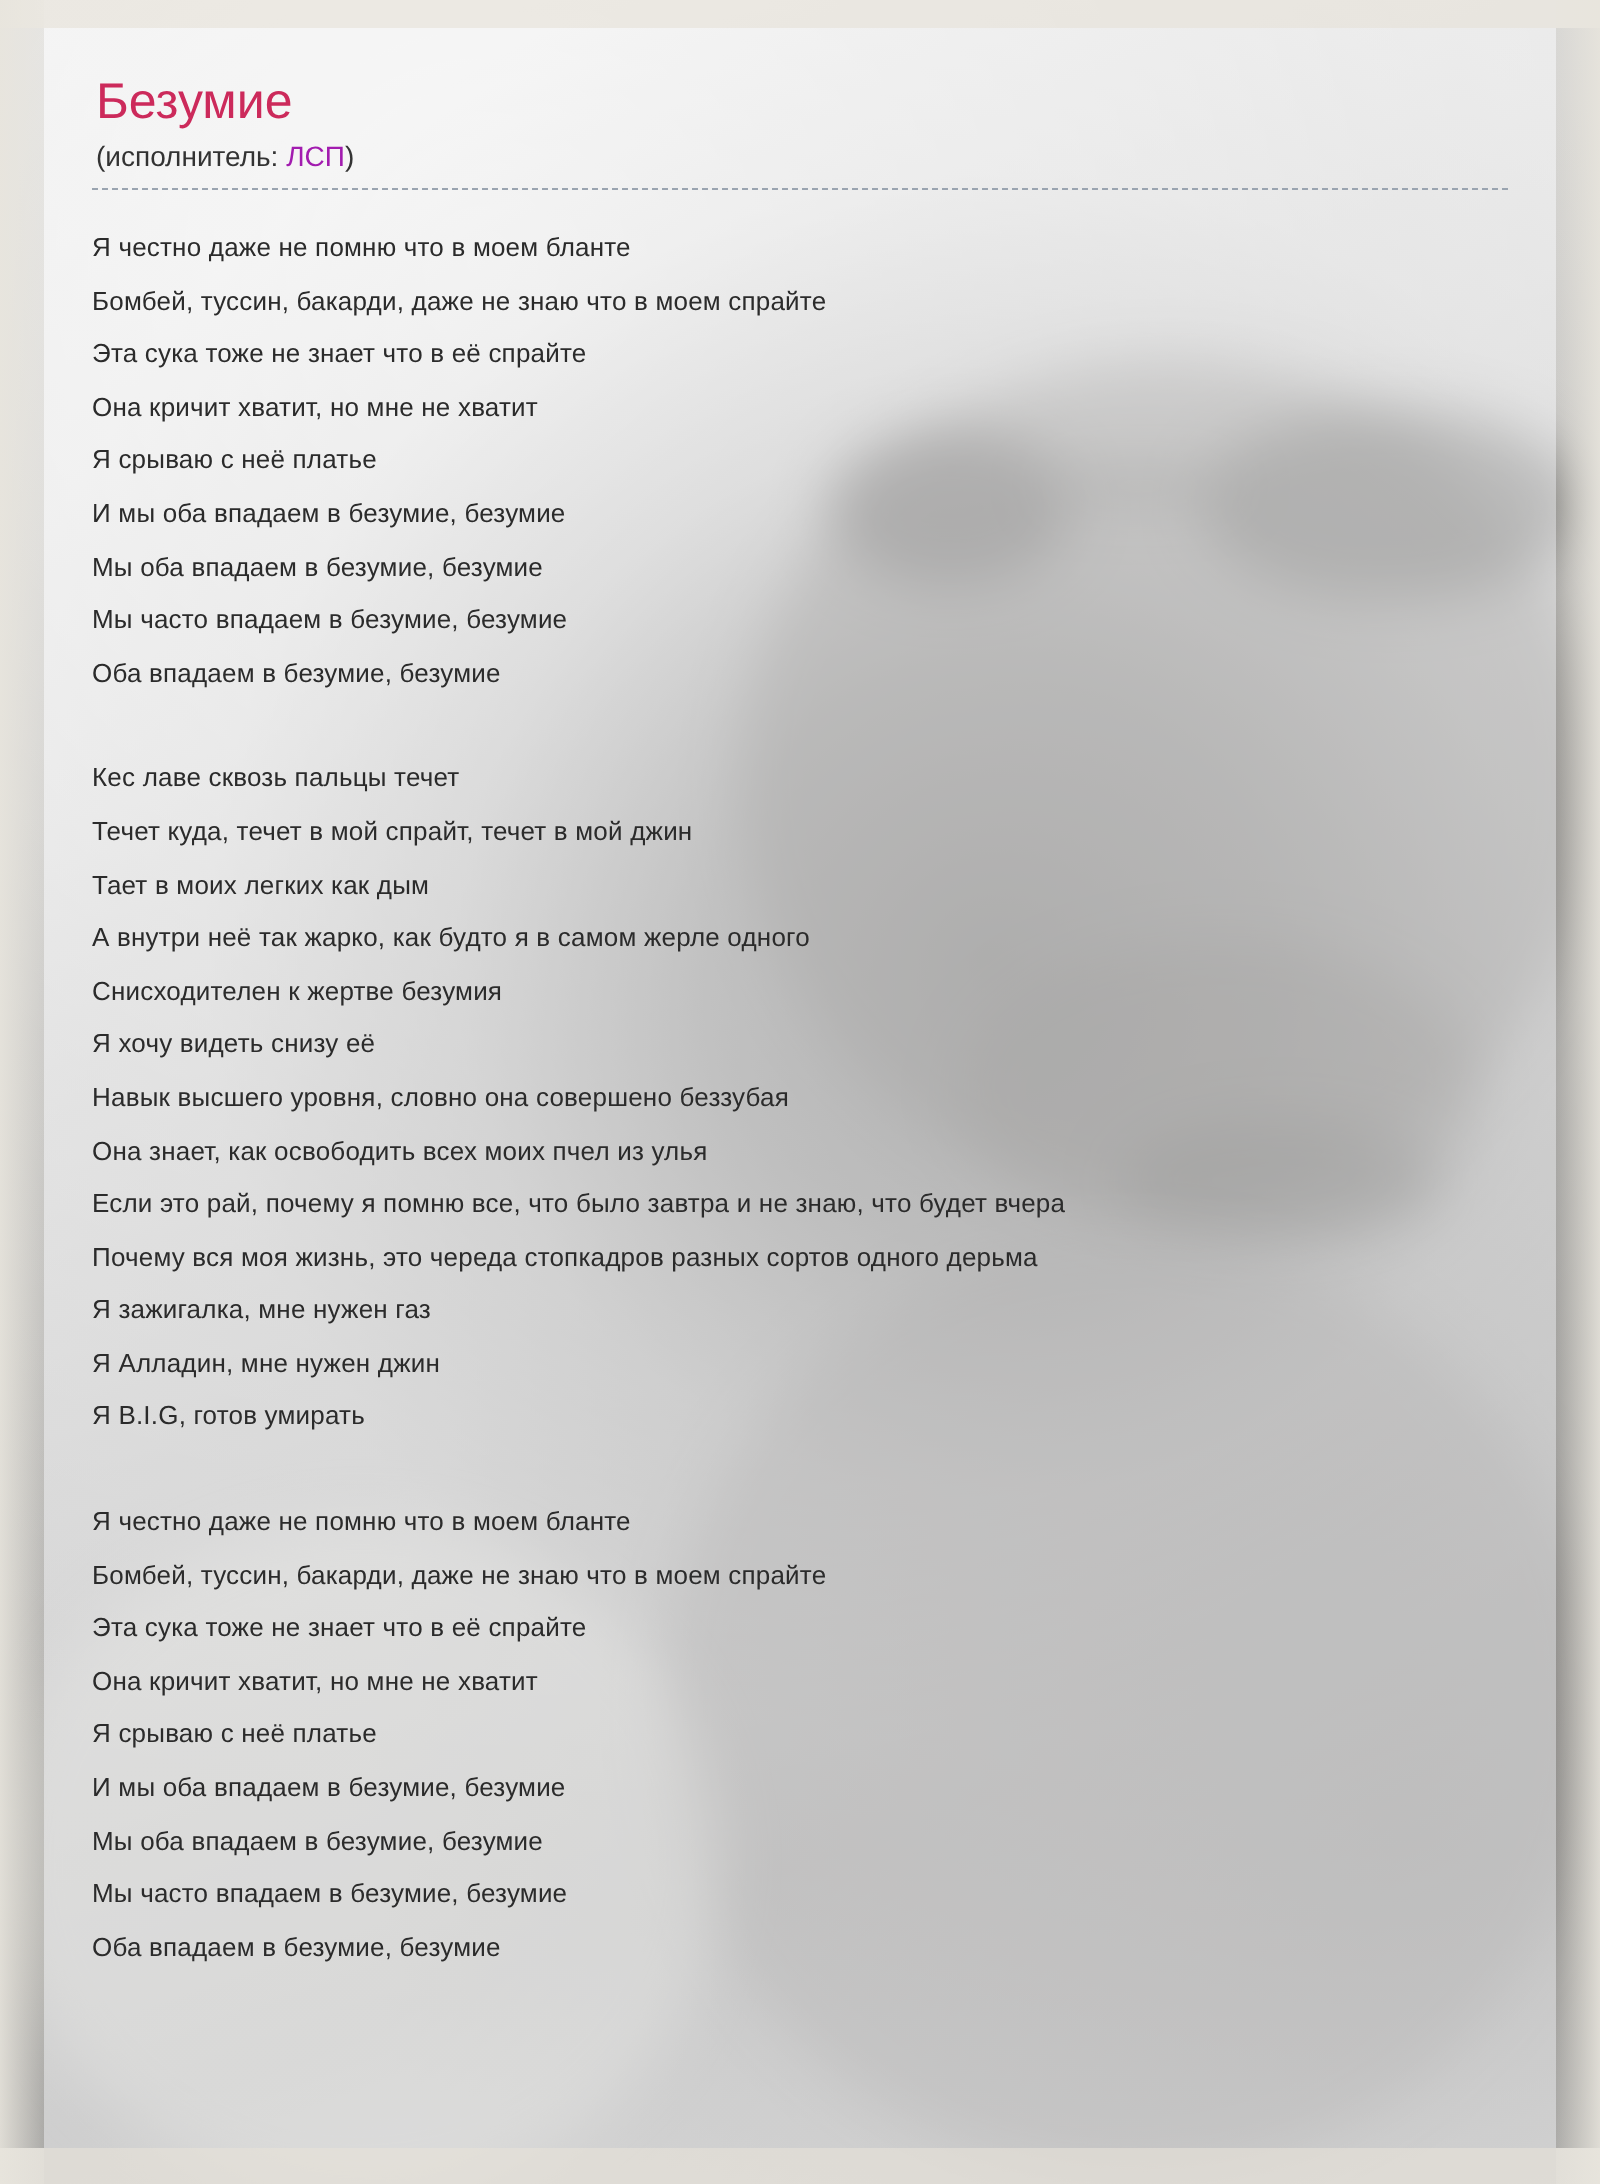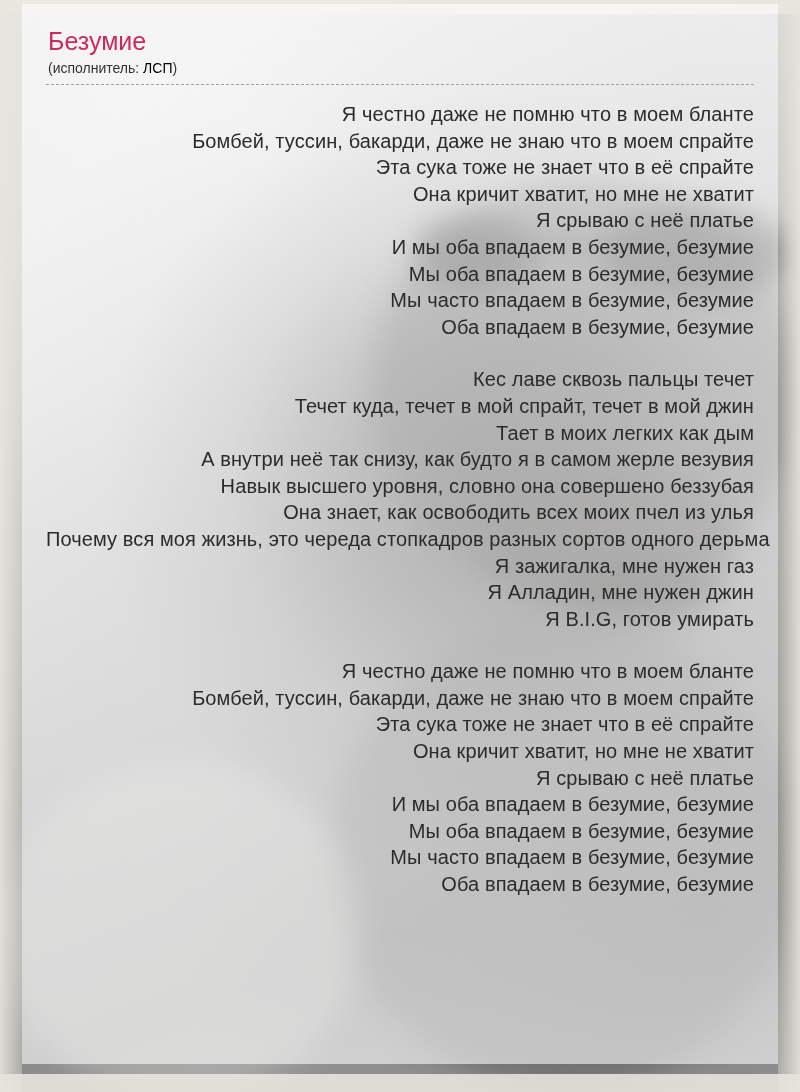--- a/index.html
+++ b/index.html
@@ -47,56 +47,55 @@
   .sh4 { left: 520px; top: 235px; width: 100px; height: 16px; background: rgba(25,24,22,0.45); border-radius: 6px; }
   .sh5 { left: 480px; top: 470px; width: 260px; height: 150px; background: rgba(35,33,31,0.3); }
   .sh6 { left: 560px; top: 560px; width: 160px; height: 60px; background: rgba(25,24,22,0.45); border-radius: 40px; }
   .sh7 { left: 330px; top: 620px; width: 470px; height: 470px; background: rgba(55,53,50,0.25); }
   .sh8 { left: 0px; top: 760px; width: 360px; height: 340px; background: rgba(210,208,202,0.35); }
 
   
   .sheet {
     position: absolute;
     left: 22px;
-    top: 4px;
+    top: 14px;
     width: 756px;
     height: 1060px;
     background: rgba(255,255,255,0.58);
     box-sizing: border-box;
     padding: 22px 24px 0 24px;
   }
 
   .song-title {
     color: #cc2a5b;
     font-size: 25px;
     line-height: 30px;
     margin: 0 0 4px 2px;
     font-weight: normal;
   }
   .artist-line {
     font-size: 14px;
     color: #333;
     margin: 0 0 8px 2px;
   }
   .artist-link {
-    color: #000000;
+    color: #a21caf;
     text-decoration: none;
   }
   .divider {
     border: 0;
     border-top: 1px dashed #9aa4b0;
     margin: 0 0 16px 0;
   }
 
   .lyrics {
-    font-size: 20px;
+    font-size: 13px;
     line-height: 26.6px;
     color: #2b2b2b;
     letter-spacing: 0.1px;
-    text-align: right;
   }
   .lyrics .verse {
     margin: 0 0 26px 0;
   }
   .lyrics .line {
     white-space: nowrap;
   }
 
   
   .edge-left, .edge-right {
@@ -161,23 +160,26 @@
         <div class="line">И мы оба впадаем в безумие, безумие</div>
         <div class="line">Мы оба впадаем в безумие, безумие</div>
         <div class="line">Мы часто впадаем в безумие, безумие</div>
         <div class="line">Оба впадаем в безумие, безумие</div>
       </div>
 
       <div class="verse">
         <div class="line">Кес лаве сквозь пальцы течет</div>
         <div class="line">Течет куда, течет в мой спрайт, течет в мой джин</div>
         <div class="line">Тает в моих легких как дым</div>
-        <div class="line">А внутри неё так снизу, как будто я в самом жерле везувия</div>
+        <div class="line">А внутри неё так жарко, как будто я в самом жерле одного</div>
+        <div class="line">Снисходителен к жертве безумия</div>
+        <div class="line">Я хочу видеть снизу её</div>
         <div class="line">Навык высшего уровня, словно она совершено беззубая</div>
         <div class="line">Она знает, как освободить всех моих пчел из улья</div>
+        <div class="line">Если это рай, почему я помню все, что было завтра и не знаю, что будет вчера</div>
         <div class="line">Почему вся моя жизнь, это череда стопкадров разных сортов одного дерьма</div>
         <div class="line">Я зажигалка, мне нужен газ</div>
         <div class="line">Я Алладин, мне нужен джин</div>
         <div class="line">Я B.I.G, готов умирать</div>
       </div>
 
       <div class="verse">
         <div class="line">Я честно даже не помню что в моем бланте</div>
         <div class="line">Бомбей, туссин, бакарди, даже не знаю что в моем спрайте</div>
         <div class="line">Эта сука тоже не знает что в её спрайте</div>

